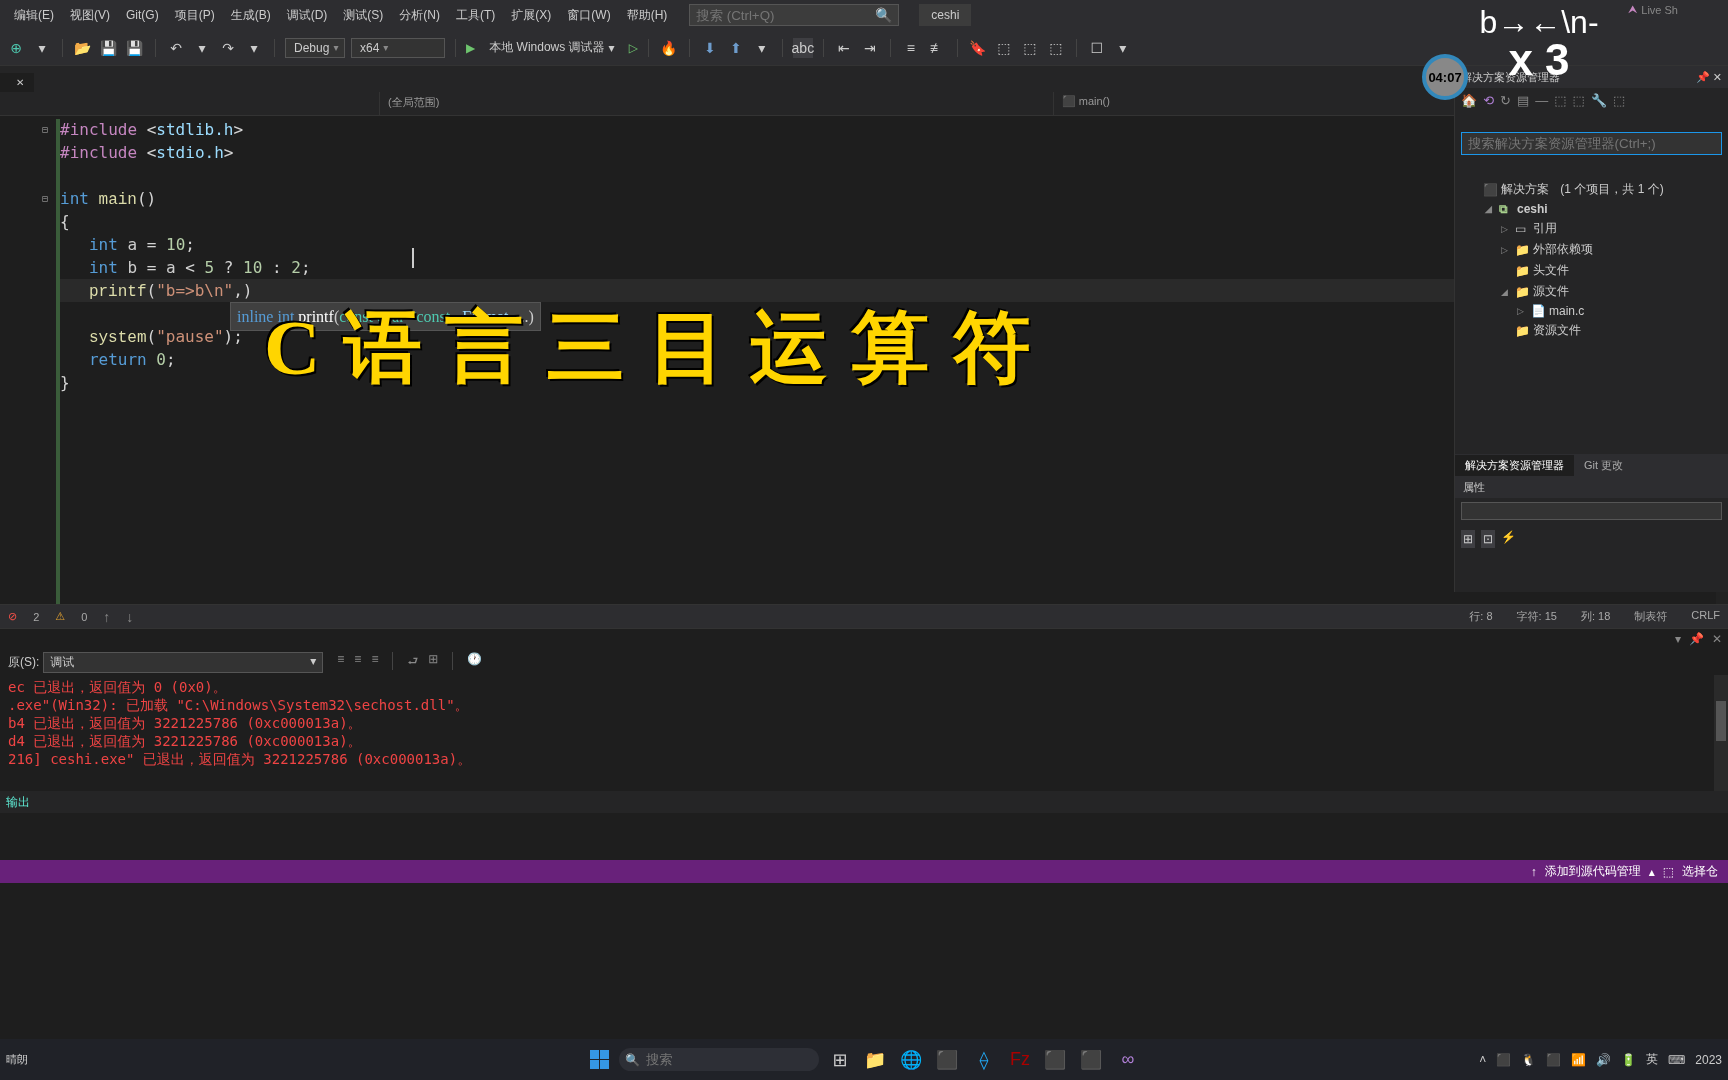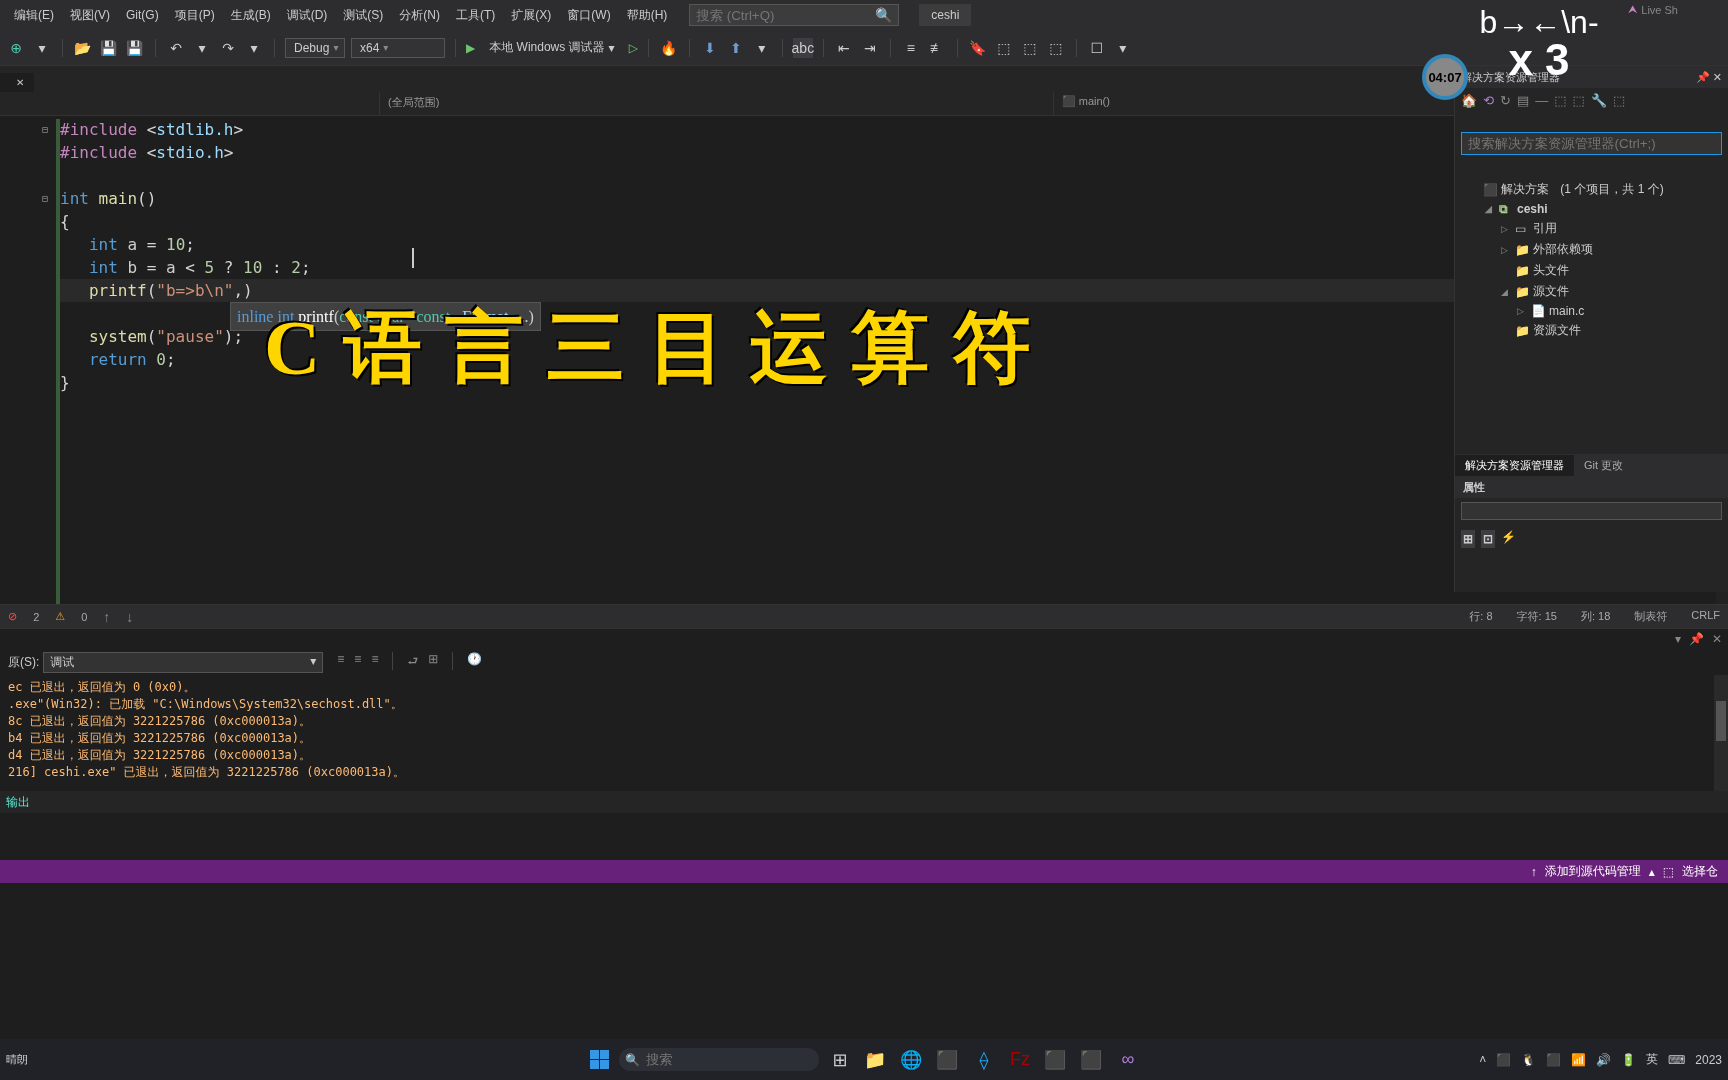--- a/index.html
+++ b/index.html
@@ -29,21 +29,21 @@
 .gutter { width: 34px; background: #1e1e1e; border-right: 0; }
 .margin { width: 22px; background: #1e1e1e; display: flex; flex-direction: column; padding-top: 2px; }
 .margin .fold { height: 23px; display: flex; align-items: center; justify-content: center; color: #888; font-size: 10px; }
 .code-lines { flex: 1; padding: 2px 0 0 4px; line-height: 23px; position: relative; }
 .line { height: 23px; white-space: pre; }
 .line.current { background: #2a2a2a; }
 .kw { color: #569cd6; }
 .inc { color: #c586c0; }
 .str { color: #ce9178; }
 .num { color: #b5cea8; }
-.fn { color: #dcdcaa; }
+.fn { color: #dcdcaa; font-family: Liberation Mono, monospace; }
 .punct { color: #d4d4d4; }
 .hdr { color: #9cdcfe; }
 .indent-bar { width: 4px; background: #3a5c3a; position: absolute; left: 0; top: 3px; bottom: 0; }
 .right-bar { width: 6px; background: #3a5c3a; position: absolute; right: 10px; top: 3px; height: 230px; }
 .scrollbar-track-r { position:absolute; right:0; top:0; bottom:0; width:12px; background:#222; }
 .scrollbar-track-r .thumb { position:absolute; top:2px; right:2px; width:8px; height:120px; background:#424242; }
 .overview-strip { position:absolute; right:0; top:0; bottom:0; width:12px; }
 .overview-red { position:absolute; right:0; width:6px; height:4px; background:#e51400; }
 .tooltip { position: absolute; left: 174px; top: 186px; background: #404040; border: 1px solid #555; color: #ccc; padding: 2px 6px; font-size: 16px; font-family: Liberation Serif, serif; }
 .tooltip .kw2 { color: #569cd6; }
@@ -51,21 +51,21 @@
 .big-title { position: absolute; left: 264px; top: 230px; color: #ffd500; font-size: 78px; font-weight: 900; font-family: "Microsoft YaHei"; text-shadow: 2px 2px 0 #000, -2px -2px 0 #000; z-index: 30; pointer-events: none; letter-spacing: 2px; }
 .text-cursor { position:absolute; left:356px; top:132px; width:2px; height:20px; background:#ccc; }
 .status-bar { height: 24px; background: #2d2d30; display: flex; align-items: center; padding: 0 8px; gap: 16px; color: #aaa; font-size: 11px; border-top: 1px solid #333; }
 .err-icon { color: #f85149; }
 .warn-icon { color: #e0a030; }
 .status-right { margin-left: auto; display: flex; gap: 24px; }
 .output-panel { height: 185px; display: flex; flex-direction: column; background: #1e1e1e; border-top: 1px solid #333; }
 .output-hdr { height: 26px; display: flex; align-items: center; padding: 0 8px; gap: 4px; color: #ccc; }
 .output-dd { background: #333; border: 1px solid #555; padding: 1px 6px; width: 280px; display:flex; justify-content:space-between; }
 .output-tools { display: flex; gap: 10px; margin-left: 10px; color: #888; }
-.output-log { flex: 1; font-family: Consolas, monospace; font-size: 12px; color: #fdba74; padding: 4px 8px; overflow: hidden; position:relative; }
+.output-log { flex: 1; font-family: Consolas, monospace; font-size: 14px; color: #ef4444; padding: 4px 8px; overflow: hidden; position:relative; }
 .output-log div { white-space: pre; }
 .output-scrollbar { position:absolute; right:0; top:0; bottom:0; width:14px; background:#2a2a2a; }
 .output-thumb { position:absolute; right:2px; width:10px; height:40px; bottom:50px; background:#555; }
 .output-tab { height: 22px; display: flex; align-items: center; padding-left: 6px; color: #5eead4; background: #252526; }
 .right-panel { width: 274px; background: #252526; display: flex; flex-direction: column; border-left: 1px solid #333; position:absolute; right:0; top:66px; height:410px; }
 .rp-title-bar { height: 22px; background: #2d2d30; display:flex; align-items:center; padding:0 6px; color:#ccc; font-size:11px; justify-content:space-between; }
 .rp-toolbar { height: 24px; display:flex; align-items:center; padding:0 6px; gap:6px; color:#888; }
 .rp-toolbar span { font-size:13px; }
 .rp-search { margin: 20px 6px; }
 .rp-search input { width: 100%; background: #333; border: 1px solid #1c97ea; padding: 3px 6px; color: #aaa; outline: none; }
@@ -74,21 +74,21 @@
 .tree-item.l1 { padding-left: 14px; }
 .tree-item.l2 { padding-left: 30px; }
 .tree-item.l3 { padding-left: 46px; }
 .tree-item.l4 { padding-left: 62px; }
 .tree-arrow { width: 10px; font-size: 9px; color: #888; }
 .tree-icon { width: 14px; font-size: 12px; }
 .tree-item.bold { font-weight: bold; }
 .rp-tabs { height: 22px; background: #2d2d30; display: flex; align-items: center; }
 .rp-tab { padding: 3px 10px; font-size: 11px; color: #aaa; }
 .rp-tab.active { background: #1e1e1e; color: #fff; }
-.props-panel { position:absolute; right:0; top:476px; width:274px; height:116px; background:#252526; border-left:1px solid #333;font-weight:bold; }
+.props-panel { position:absolute; right:0; top:476px; width:274px; height:116px; background:#252526; border-left:1px solid #333; }
 .props-hdr { height:22px; background:#2d2d30; color:#ccc; padding:4px 8px; font-size:11px; }
 .props-tools { padding:6px; display:flex; gap:6px; color:#ccc; }
 .annot-overlay { position: absolute; right: 24px; top: 4px; width: 330px; height: 80px; color: #fff; font-size: 42px; z-index: 40; display:flex; flex-direction:column; align-items:center; }
 .annot-top { display:flex; align-items:center; gap:6px; font-size:32px; }
 .annot-circle { position:absolute; top:50px; left:48px; background:#888; border:4px solid #38b; border-radius:50%; width:46px; height:46px; display:flex; align-items:center; justify-content:center; color:#000; font-size:13px; font-weight:bold; }
 .bottom-status { position:absolute; bottom:197px; left:0; right:0; height:23px; background:#68217a; color:#fff; display:flex; align-items:center; justify-content:flex-end; padding:0 10px; gap:8px; font-size:12px; }
 .taskbar { position:absolute; bottom:0; left:0; right:0; height:41px; background:#202228; display:flex; align-items:center; padding:0 8px; gap:10px; }
 .taskbar-center { position:absolute; left:50%; transform:translateX(-50%); display:flex; align-items:center; gap:6px; }
 .start-btn { width:28px; height:28px; display:inline-flex; align-items:center; justify-content:center; }
 .win-logo { display:grid; grid-template:repeat(2,9px)/repeat(2,9px); gap:1px; }
@@ -347,21 +347,20 @@
       <span class="tb-sep"></span>
       <span>⮐</span>
       <span>⊞</span>
       <span class="tb-sep"></span>
       <span>🕐</span>
     </div>
   </div>
   <div class="output-log">
     <div>ec 已退出，返回值为 0 (0x0)。</div>
     <div>.exe"(Win32): 已加载 "C:\Windows\System32\sechost.dll"。</div>
-    <div>8c 已退出，返回值为 3221225786 (0xc000013a)。</div>
     <div>b4 已退出，返回值为 3221225786 (0xc000013a)。</div>
     <div>d4 已退出，返回值为 3221225786 (0xc000013a)。</div>
     <div>216] ceshi.exe" 已退出，返回值为 3221225786 (0xc000013a)。</div>
     <div class="output-scrollbar"><div class="output-thumb"></div></div>
   </div>
   <div class="output-tab">输出</div>
 </div>
 
 <div class="bottom-status">
   <span>↑</span>

